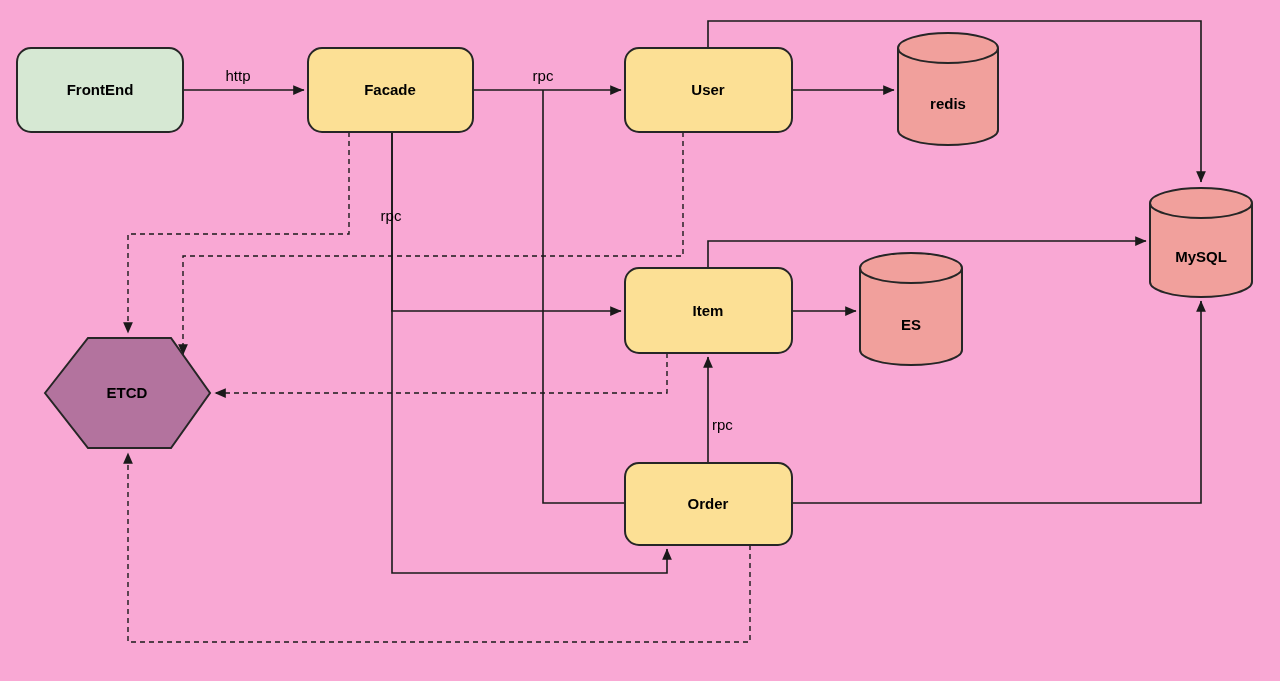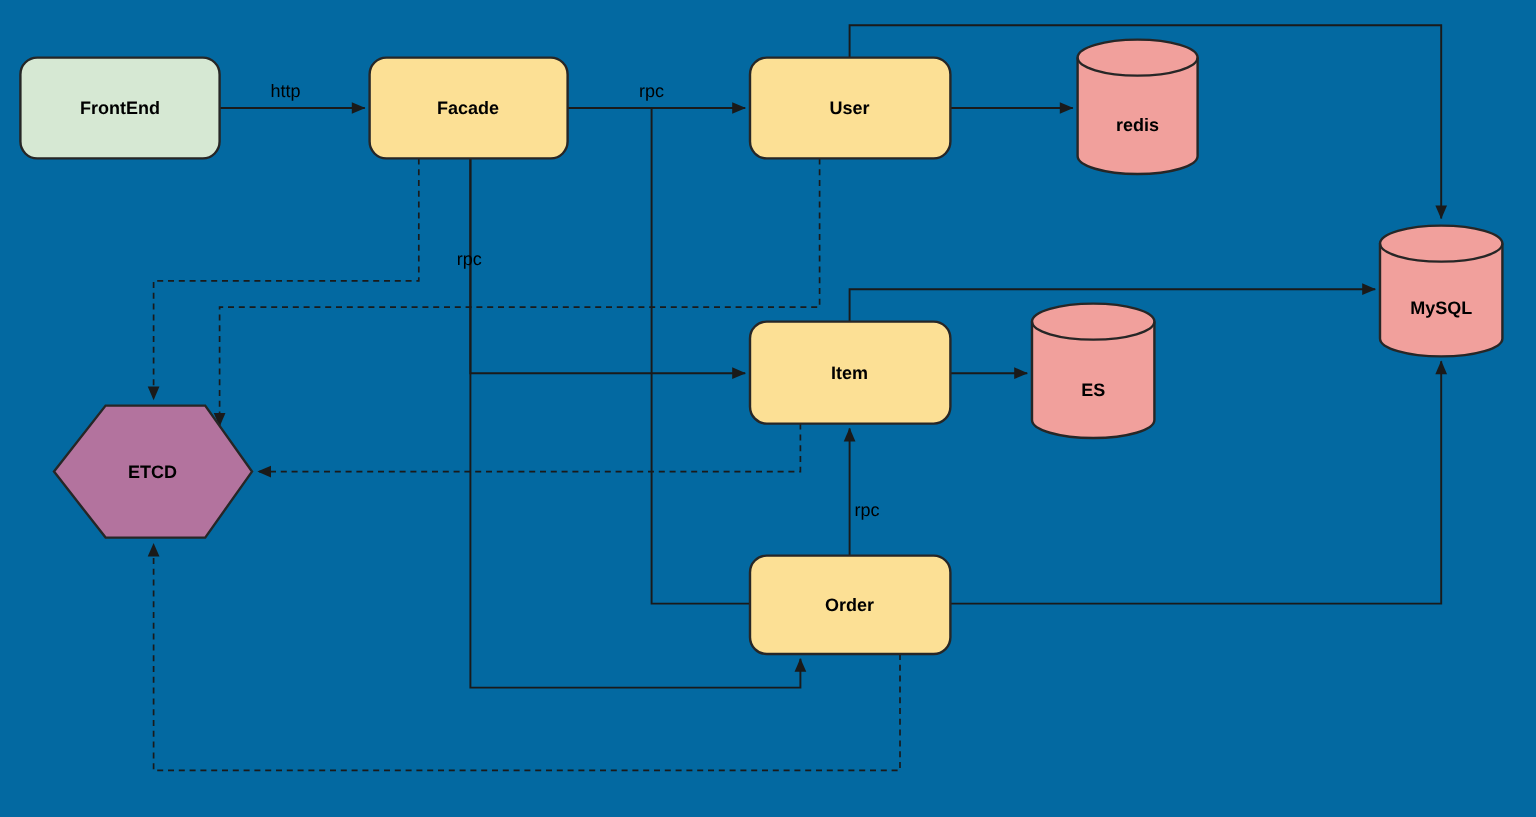--- a/index.html
+++ b/index.html
@@ -8,21 +8,21 @@
     background: #ffffff;
     width: 1280px;
     height: 681px;
     overflow: hidden;
     font-family: "Liberation Sans", sans-serif;
   }
   #canvas-wrap {
     position: relative;
     width: 1280px;
     height: 681px;
-    background: #0369a1;
+    background: #f9a8d4;
   }
   svg { display: block; }
   .edge {
     fill: none;
     stroke: #1a1a1a;
     stroke-width: 1.6;
   }
   .edge.dashed {
     stroke-dasharray: 5 4;
     stroke-width: 1.4;

